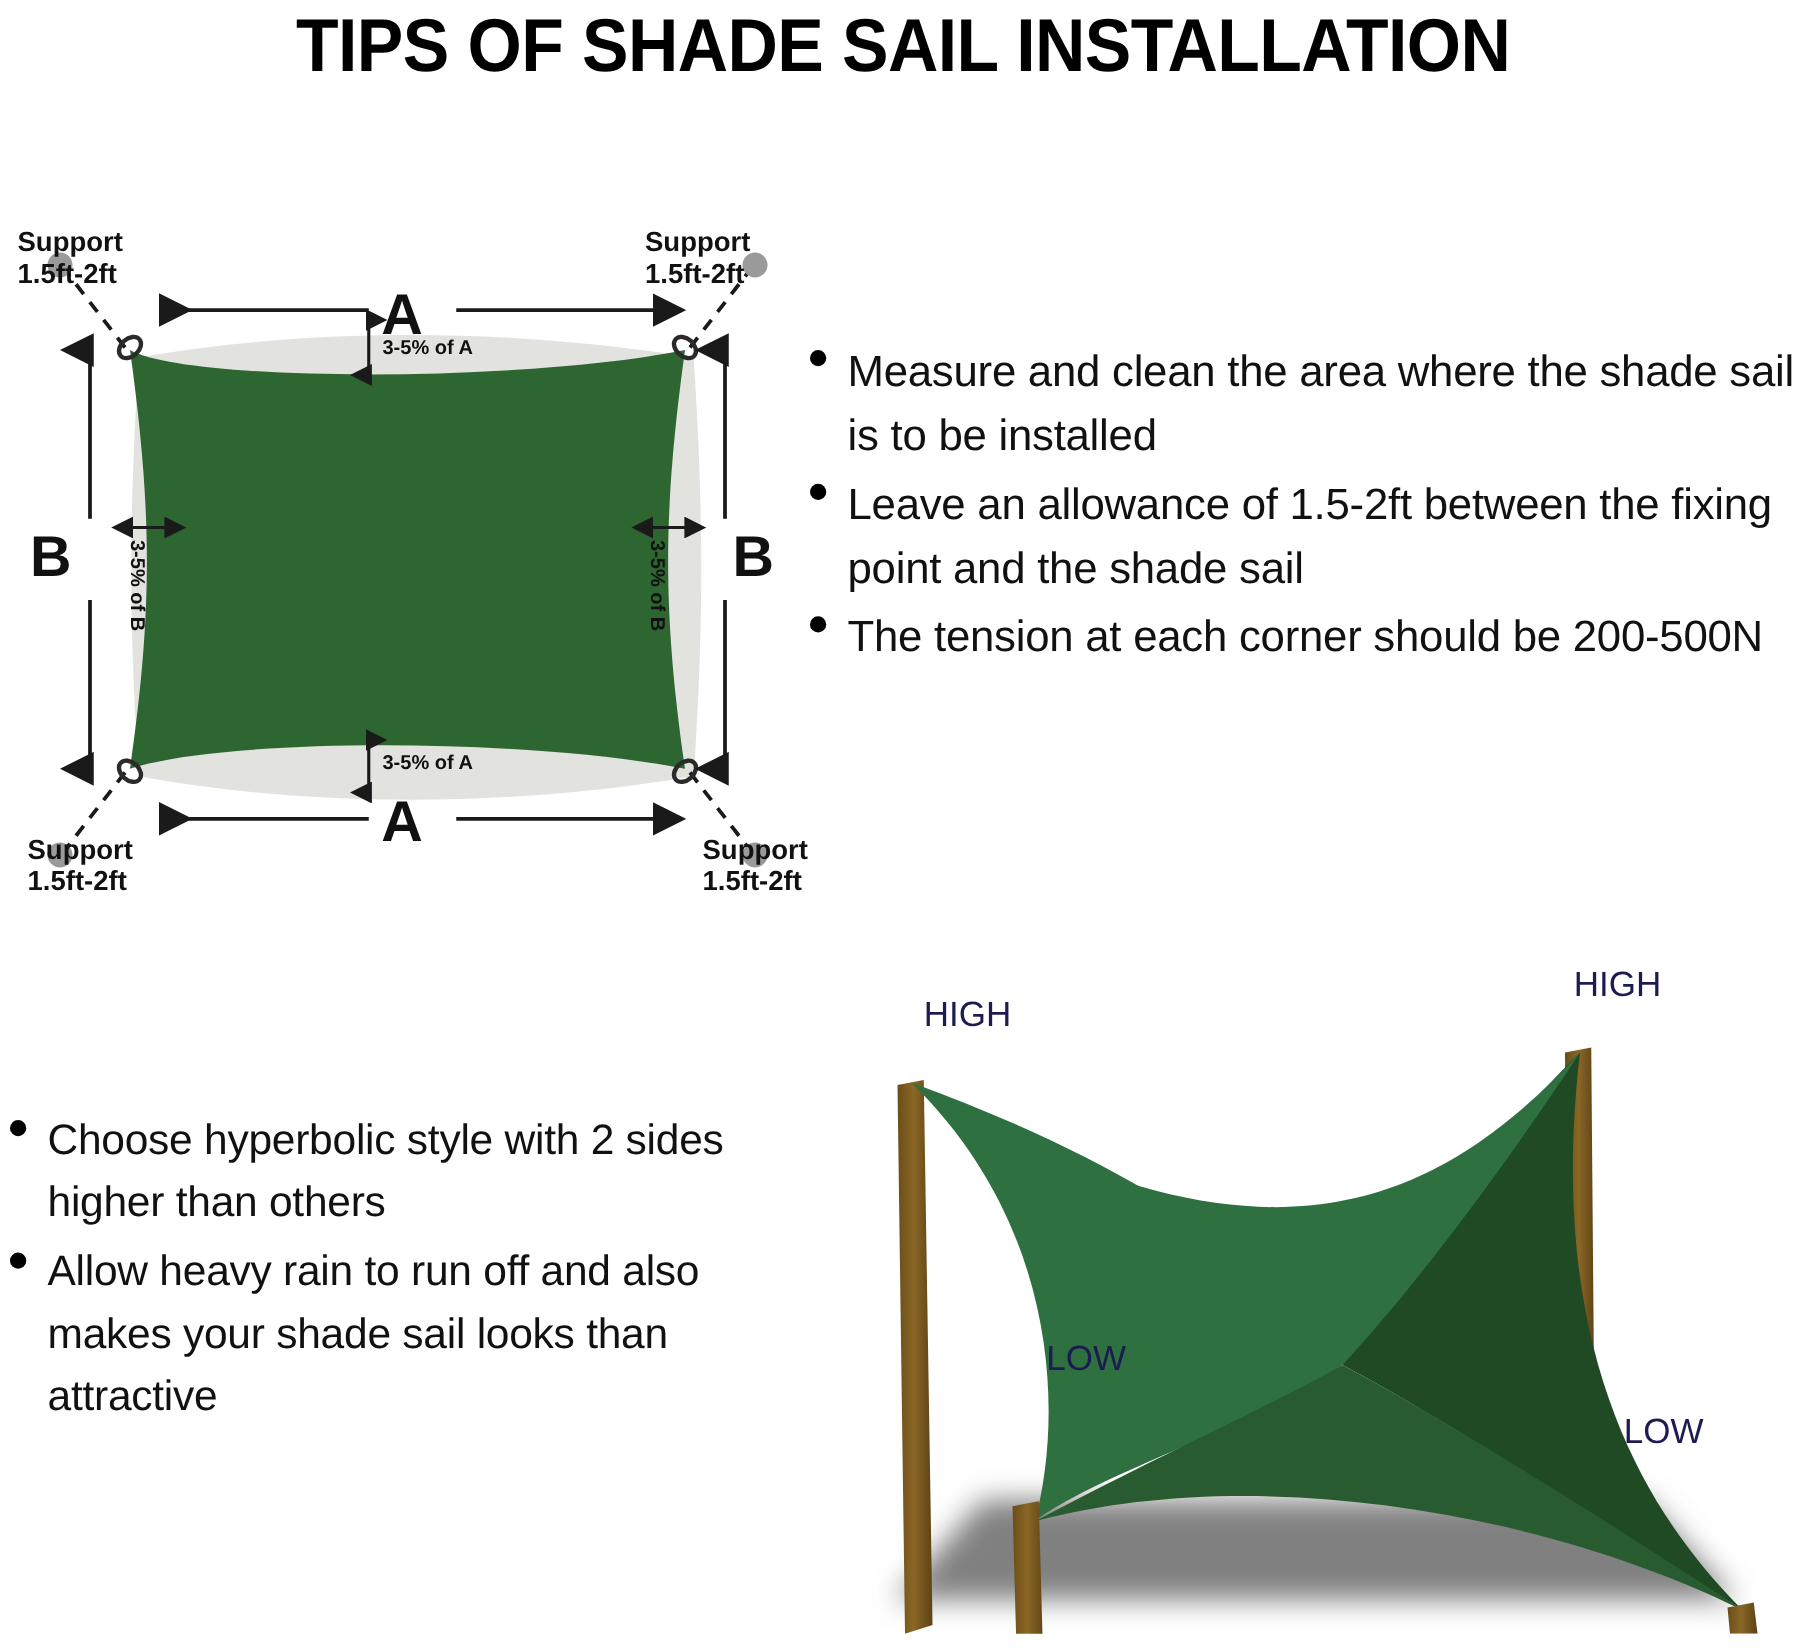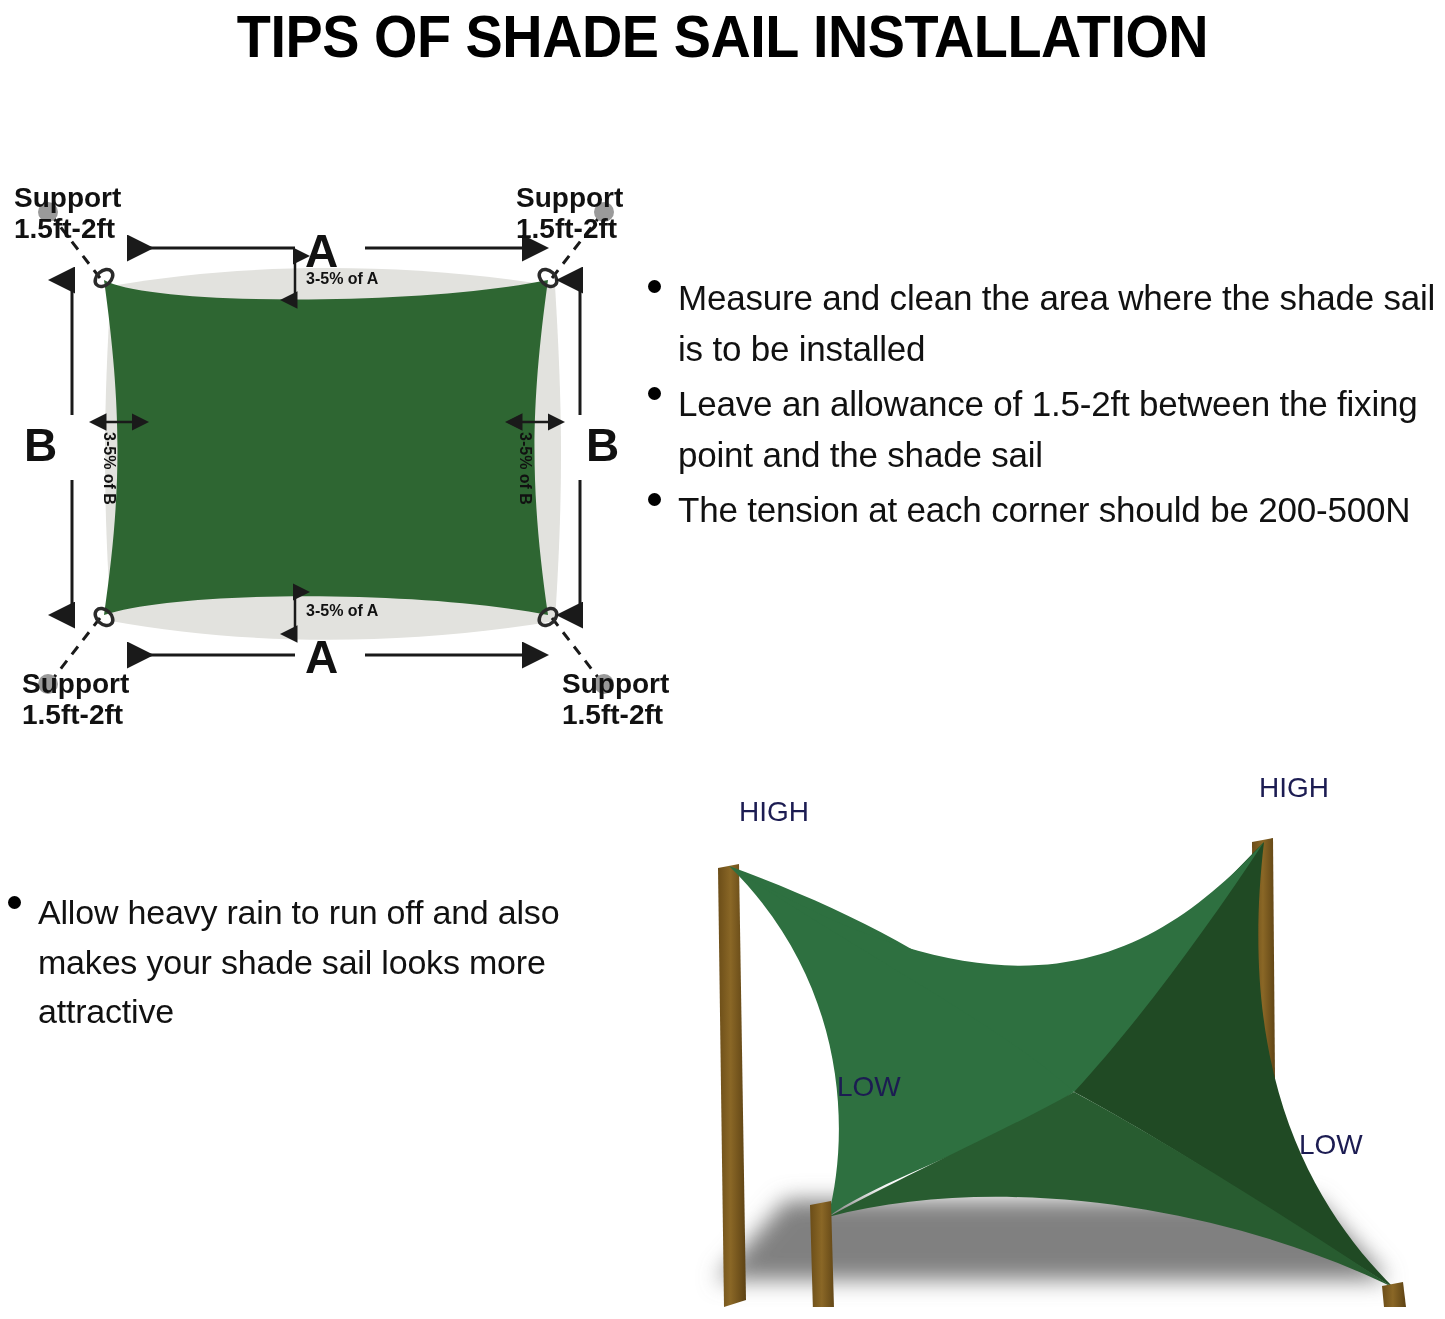--- a/index.html
+++ b/index.html
@@ -25,21 +25,21 @@
     transform-origin:center top;
     white-space:nowrap;
   }
 
   
   .diagram-rect{position:absolute;left:0px;top:160px;width:660px;height:570px;}
   .diagram-rect svg{position:absolute;left:0;top:0;}
 
   .lbl{position:absolute;color:#111;font-weight:bold;white-space:nowrap;}
   .lbl-support{
-    font-size:28px;line-height:1.12;font-weight:600;
+    font-size:22px;line-height:1.12;font-weight:600;
     text-align:left;
   }
   .lbl-pct{font-size:16px;font-weight:600;}
   .lbl-dim{font-size:46px;font-weight:bold;font-family:"Liberation Sans",sans-serif;}
   .rot90{transform:rotate(90deg);transform-origin:left top;}
 
   
   .bullets{position:absolute;}
   .bullet{
     display:flex;align-items:flex-start;
@@ -214,21 +214,25 @@
     </div>
     <div class="bullet">
       <span class="dot"></span>
       <span class="txt">The tension at each corner should be 200-500N</span>
     </div>
   </div>
 
   <div class="bullets" id="bullets-bottom">
     <div class="bullet">
       <span class="dot"></span>
-      <span class="txt">Allow heavy rain to run off and also makes your shade sail looks more attractive</span>
+      <span class="txt">Choose hyperbolic style with 2 sides higher than others</span>
+    </div>
+    <div class="bullet">
+      <span class="dot"></span>
+      <span class="txt">Allow heavy rain to run off and also makes your shade sail looks than attractive</span>
     </div>
   </div>
 
   <div class="diagram-hyper">
     <svg width="769" height="527" viewBox="0 0 769 527">
       <defs>
         <filter id="softBlur" x="-20%" y="-40%" width="140%" height="190%">
           <feGaussianBlur stdDeviation="11"></feGaussianBlur>
         </filter>
         <linearGradient id="postGrad" x1="0" y1="0" x2="1" y2="0">

